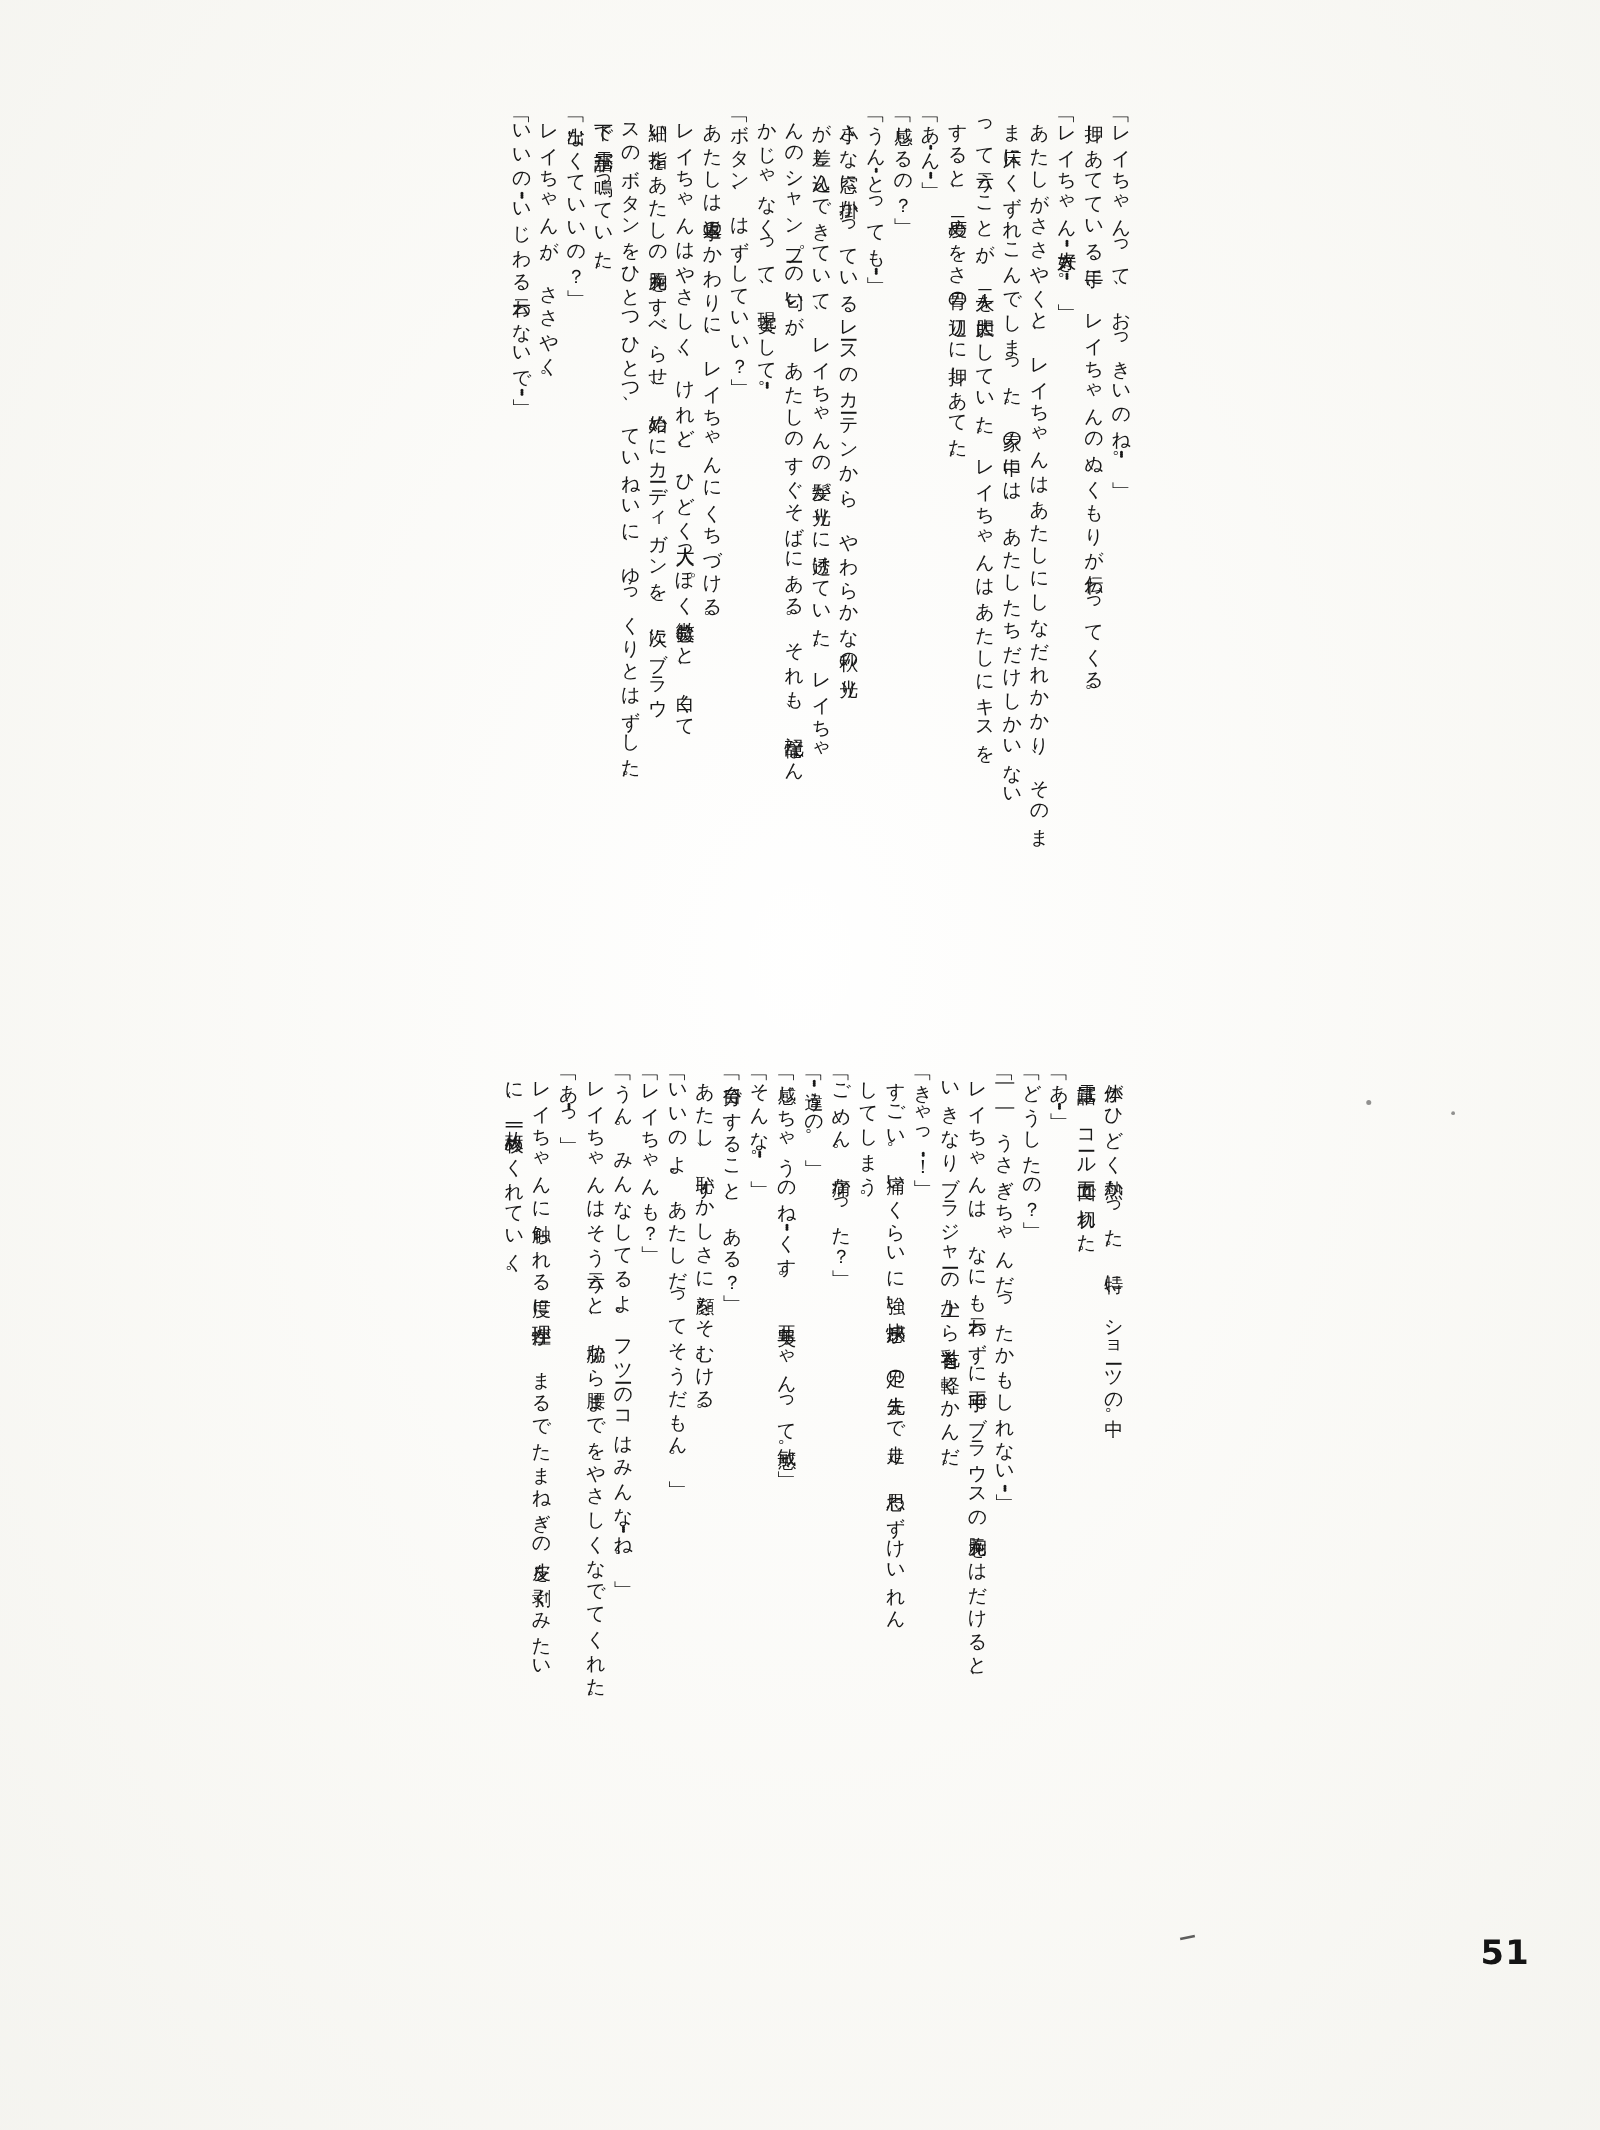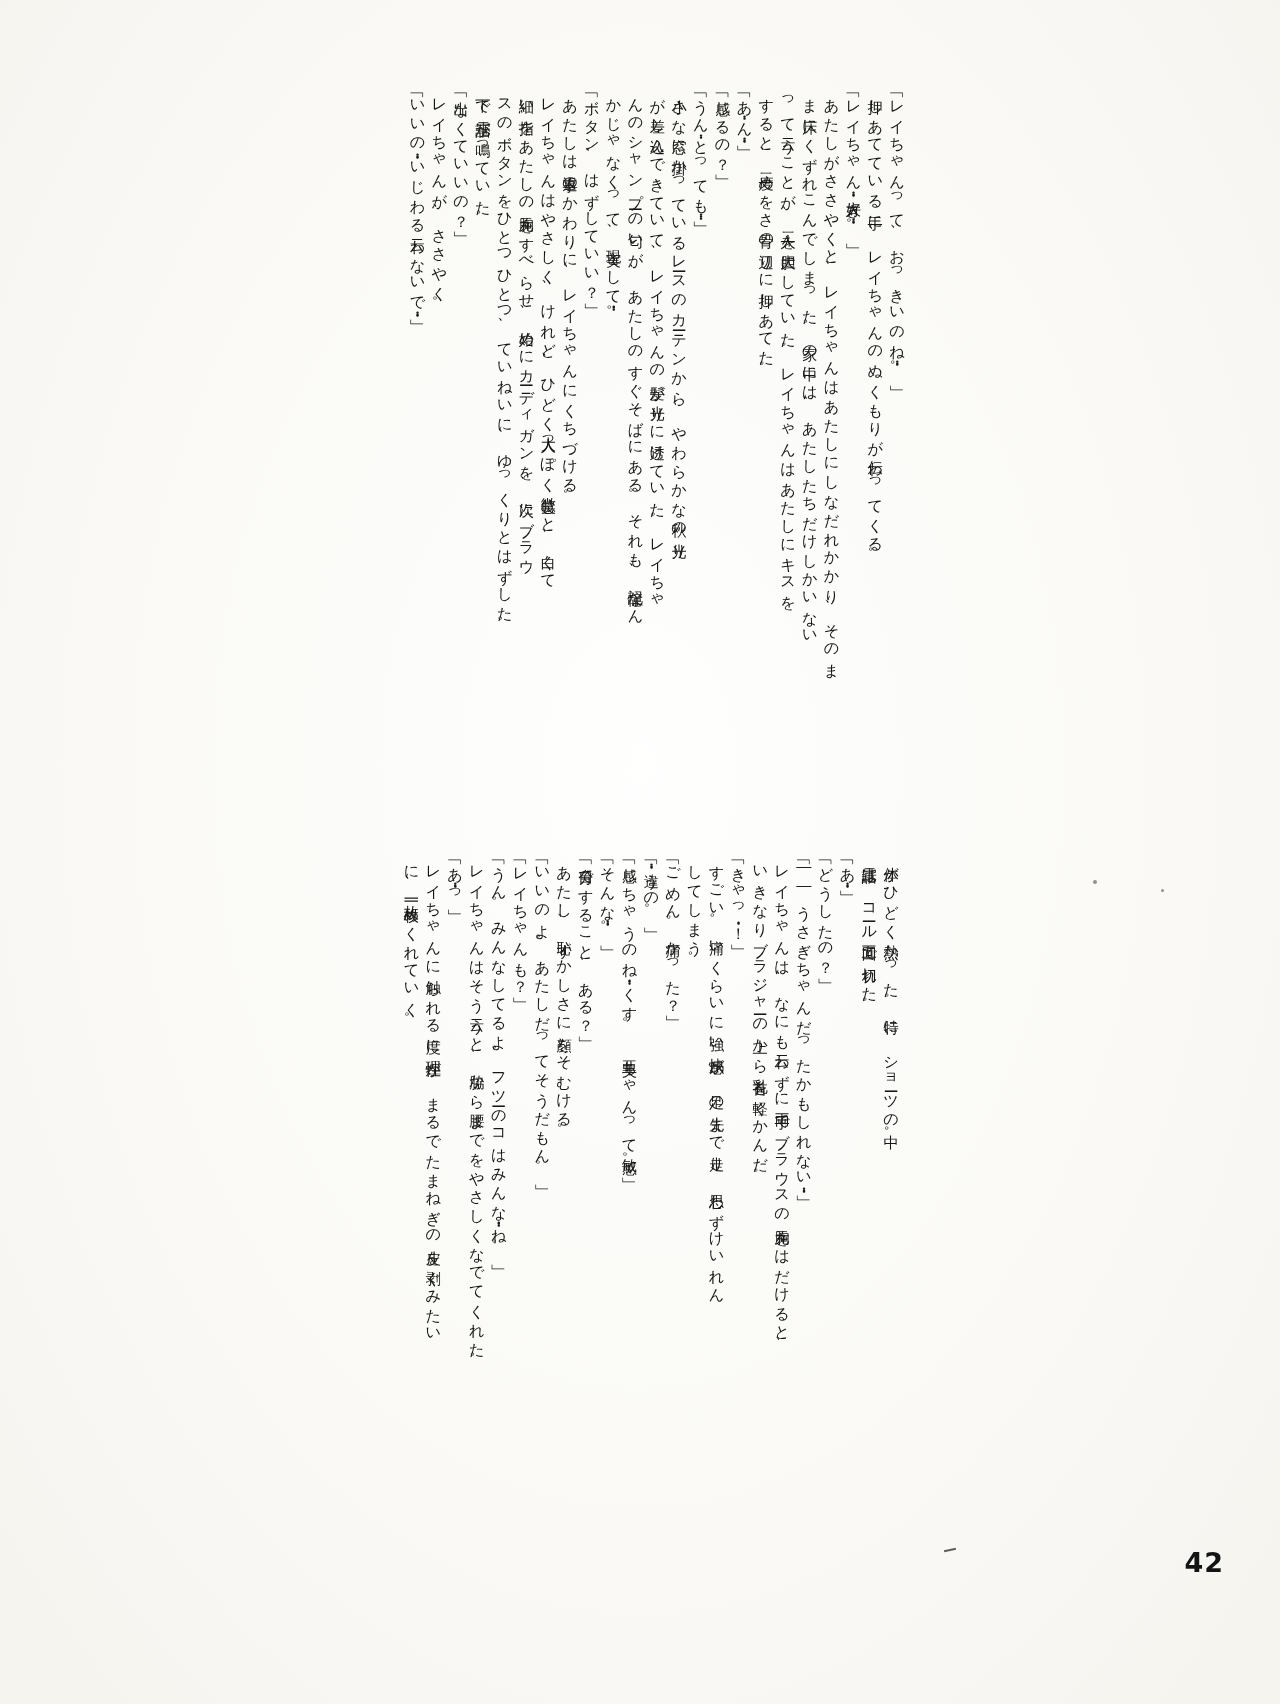--- a/index.html
+++ b/index.html
@@ -142,18 +142,18 @@
       <div class="col">あたし、恥ずかしさに顔をそむける。</div>
       <div class="col">「いいのよ。あたしだってそうだもん。」</div>
       <div class="col">「レイちゃんも？」</div>
       <div class="col">「うん。みんなしてるよ。フツーのコはみんな・・・ね。」</div>
       <div class="col">レイちゃんはそう云うと、脇から腰までをやさしくなでてくれた。</div>
       <div class="col">「あ・・・っ」</div>
       <div class="col">レイちゃんに触られる度に理性が、まるでたまねぎの皮を剥ぐみたい</div>
       <div class="col">に、一枚一枚めくれていく。</div>
     </div>
 
-  <div class="page-number">42</div>
+  <div class="page-number">51</div>
 
   <div class="speck" style="left:1093px; top:880px; width:4px; height:4px;"></div>
   <div class="speck" style="left:1161px; top:889px; width:3px; height:3px;"></div>
   <div class="mark-tick" style="left:944px; top:1549px;"></div>
 </div>
 
 </body></html>

